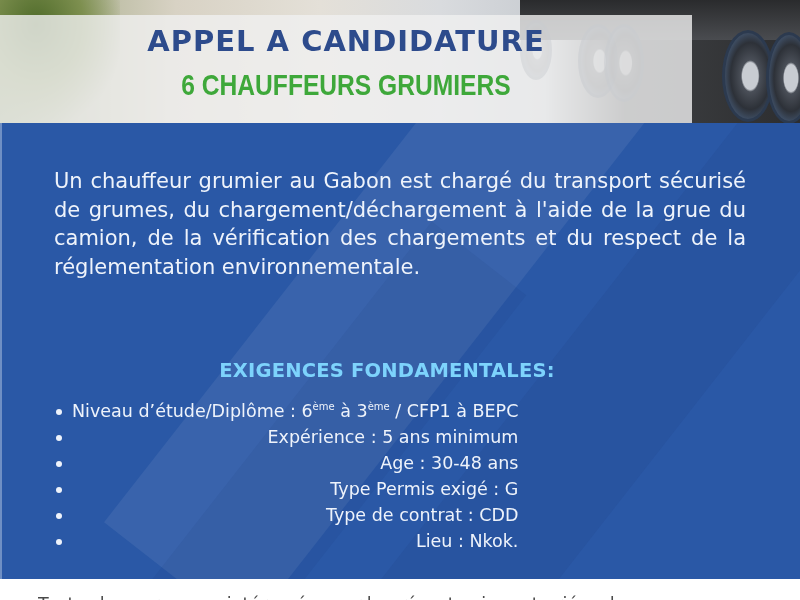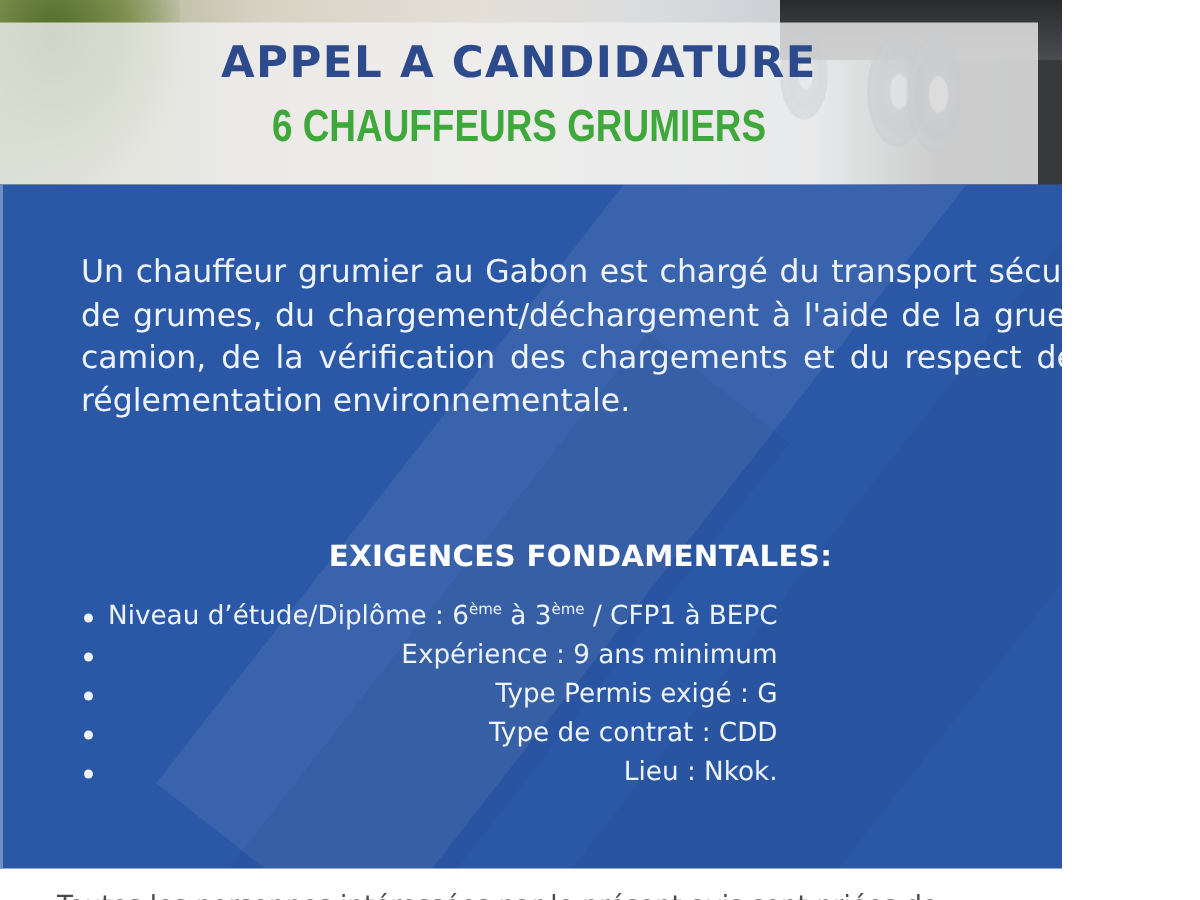--- a/index.html
+++ b/index.html
@@ -1,21 +1,21 @@
 <!DOCTYPE html>
 <html><head>
   <meta charset="utf-8">
   <style>
     * { margin: 0; padding: 0; box-sizing: border-box; }
     html, body {
       width: 800px; height: 600px; overflow: hidden;
       background: #ffffff;
       font-family: "DejaVu Sans", sans-serif;
     }
-    .poster { position: relative; width: 708px; height: 600px; overflow: hidden; }
+    .poster { position: relative; width: 800px; height: 600px; overflow: hidden; }
 
     
     .photo-band {
       position: absolute; left: 0; top: 0; width: 800px; height: 124px;
       background:
         linear-gradient(90deg, #8a9a6a 0%, #b4b79a 10%, #d8d2c4 22%, #e4e0d8 40%, #d9dbde 55%, #c9cdd2 68%, #3f4144 78%, #2c2d2f 100%);
       overflow: hidden;
     }
     .photo-band .foliage {
       position: absolute; left: 0; top: 0; width: 120px; height: 124px;
@@ -68,21 +68,21 @@
     .panel .stripe.s3 { left: 140px; top: 40px; background: rgba(20,40,90,0.06); width: 120px; }
 
     .intro {
       position: absolute; left: 52px; top: 44px; width: 692px;
       font-family: "DejaVu Sans", sans-serif; font-size: 21px; line-height: 28.5px;
       color: #eef3fb; text-align: justify; text-align-last: left;
     }
     .req-title {
       position: absolute; left: 0; top: 236px; width: 770px; text-align: center;
       font-family: "DejaVu Sans", sans-serif; font-weight: bold; font-size: 19.5px;
-      color: #ffffff; letter-spacing: 0.2px;
+      color: #7dd3fc; letter-spacing: 0.2px;
     }
     .req-list {
       position: absolute; left: 52px; top: 275px; list-style: none; text-align: right;
     }
     .req-list li {
       position: relative; padding-left: 18px;
       font-family: "DejaVu Sans", sans-serif; font-size: 17.5px; line-height: 26px;
       color: #eef3fb; white-space: nowrap;
     }
     .req-list li::before {
@@ -120,21 +120,22 @@
     <div class="stripe s1"></div>
     <div class="stripe s2"></div>
     <div class="stripe s3"></div>
 
     <p class="intro">Un chauffeur grumier au Gabon est chargé du transport sécurisé de grumes, du chargement/déchargement à l'aide de la grue du camion, de la vérification des chargements et du respect de la réglementation environnementale.</p>
 
     <h2 class="req-title">EXIGENCES FONDAMENTALES:</h2>
 
     <ul class="req-list">
       <li><span>Niveau d’étude/Diplôme : </span><span>6</span><sup>ème</sup><span> à </span><span>3</span><sup>ème</sup><span> / CFP1 à BEPC</span></li>
-      <li>Expérience : 9 ans minimum</li>
+      <li>Expérience : 5 ans minimum</li>
+      <li>Age : 30-48 ans</li>
       <li>Type Permis exigé : G</li>
       <li>Type de contrat : CDD</li>
       <li>Lieu : Nkok.</li>
     </ul>
   </div>
 
   <div class="footer-text">Toutes les personnes intéressées par le présent avis sont priées de</div>
 </div>
 
 </body></html>

